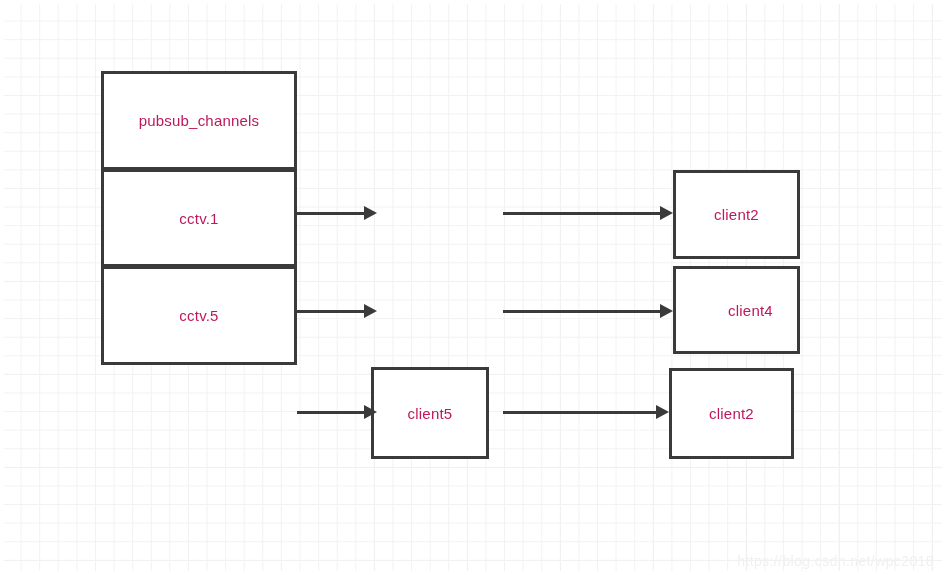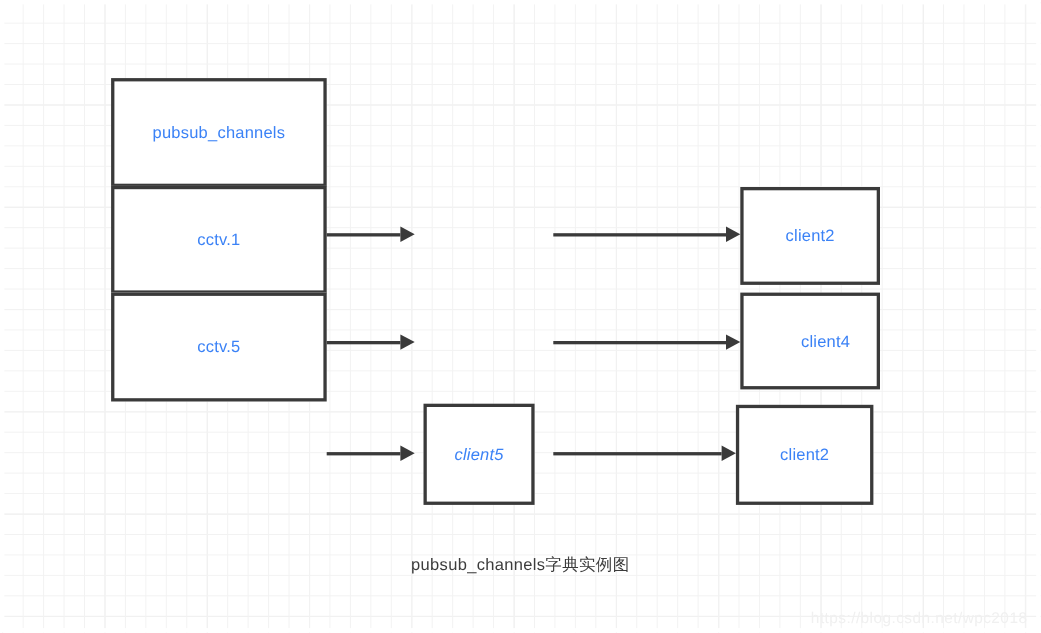--- a/index.html
+++ b/index.html
@@ -43,21 +43,21 @@
   .frame-right  { right: 0; top: 0;   width: 4px;  height: 575px; }
 
   .node {
     position: absolute;
     box-sizing: border-box;
     border: 3px solid #3a3a3a;
     background: #ffffff;
     display: flex;
     align-items: center;
     justify-content: center;
-    color: #3b82f6;
+    color: #be185d;
     font-size: 15px;
     letter-spacing: 0.2px;
   }
 
   .arrow-line {
     position: absolute;
     height: 3px;
     background: #3a3a3a;
   }
   .arrow-head {
@@ -103,21 +103,21 @@
     <span>cctv.1</span>
   </div>
 
   <div class="node" style="left:101px; top:266px; width:196px; height:99px;">
     <span>cctv.5</span>
   </div>
 
 
 
 
-  <div class="node" style="left:385px; top:367px; width:101px; height:92px;font-style:italic;">
+  <div class="node" style="left:371px; top:367px; width:118px; height:92px;">
     <span>client5</span>
   </div>
 
   <div class="node" style="left:673px; top:170px; width:127px; height:89px;">
     <span>client2</span>
   </div>
 
   <div class="node" style="left:673px; top:266px; width:127px; height:88px;padding-left:28px;">
     <span>client4</span>
   </div>
@@ -137,21 +137,20 @@
 
   <div class="arrow-line" style="left:503px; top:310px; width:157px;"></div>
   <div class="arrow-head" style="left:660px; top:304px;"></div>
 
   <div class="arrow-line" style="left:297px; top:411px; width:67px;"></div>
   <div class="arrow-head" style="left:364px; top:405px;"></div>
 
   <div class="arrow-line" style="left:503px; top:411px; width:153px;"></div>
   <div class="arrow-head" style="left:656px; top:405px;"></div>
 
-  <div id="caption">pubsub_channels字典实例图</div>
 
   <div id="watermark">https://blog.csdn.net/wpc2018</div>
 
   <div class="frame-edge frame-top"></div>
   <div class="frame-edge frame-bottom"></div>
   <div class="frame-edge frame-left"></div>
   <div class="frame-edge frame-right"></div>
 
 </div>
 

